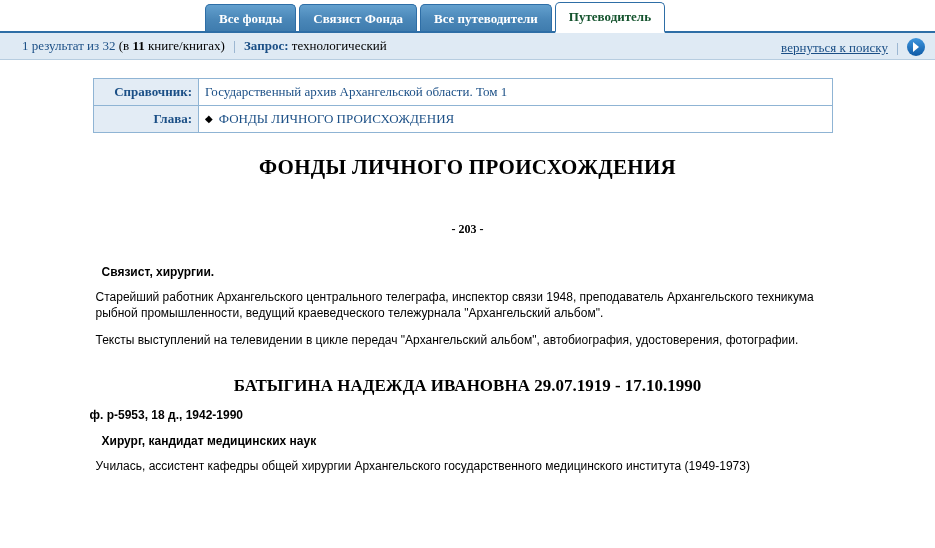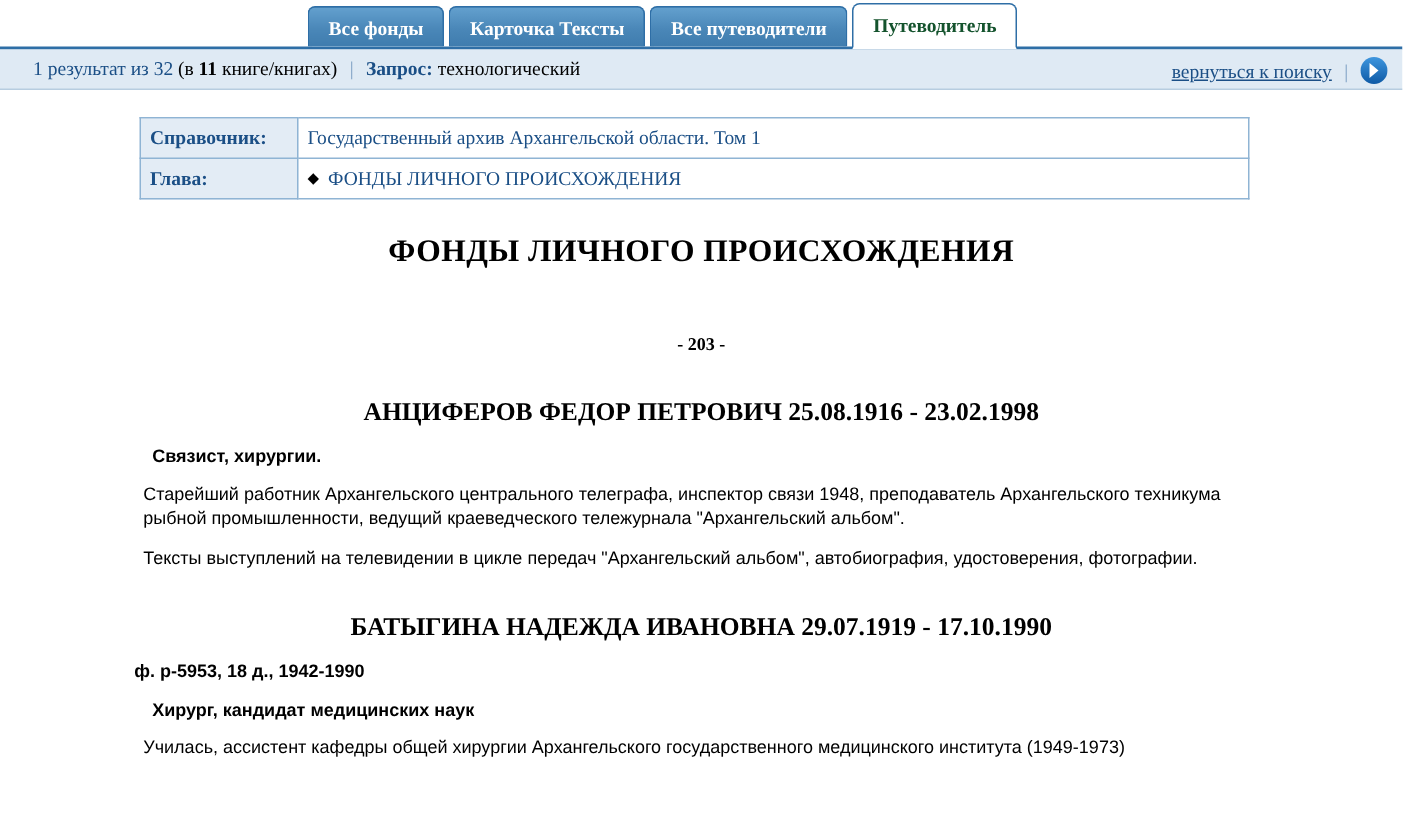--- a/index.html
+++ b/index.html
@@ -125,20 +125,21 @@
   table.info td {
     border: 1px solid #8fb4d4;
     padding: 5px 6px;
     vertical-align: top;
   }
   td.lbl {
     width: 92px;
     background: #e3ecf5;
     color: #1b4f86;
     font-weight: bold;
+    text-align: right;
     white-space: nowrap;
   }
   td.val {
     background: #ffffff;
     color: #1b4f86;
   }
   td.val .diamond {
     color: #000000;
     font-size: 10px;
     margin-right: 6px;
@@ -194,21 +195,21 @@
     text-align: left;
   }
   .entry + .entry { }
 </style>
 </head>
 <body>
 
 <div class="tabbar">
   <div class="tabs">
     <div class="tab">Все фонды</div>
-    <div class="tab">Карточка Тексты</div>
+    <div class="tab">Связист Фонда</div>
     <div class="tab">Все путеводители</div>
     <div class="tab active">Путеводитель</div>
   </div>
 </div>
 
 <div class="resultbar">
   <div class="left">
     <span>1 результат из 32</span>
     <span class="blk">(в</span>
     <b class="blk">11</b>
@@ -239,21 +240,20 @@
     </tr>
   </tbody>
     </table>
 </div>
 
 <div class="doc">
   <div class="chapter-title">ФОНДЫ ЛИЧНОГО ПРОИСХОЖДЕНИЯ</div>
   <div class="pagenum">- 203 -</div>
 
   <div class="entry">
-    <div class="entry-name">АНЦИФЕРОВ ФЕДОР ПЕТРОВИЧ 25.08.1916 - 23.02.1998</div>
     <div class="entry-role">Связист, хирургии.</div>
     <div class="entry-para">Старейший работник Архангельского центрального телеграфа, инспектор связи 1948, преподаватель Архангельского техникума рыбной промышленности, ведущий краеведческого тележурнала "Архангельский альбом".</div>
     <div class="entry-para">Тексты выступлений на телевидении в цикле передач "Архангельский альбом", автобиография, удостоверения, фотографии.</div>
   </div>
 
   <div class="entry">
     <div class="entry-name">БАТЫГИНА НАДЕЖДА ИВАНОВНА 29.07.1919 - 17.10.1990</div>
     <div class="entry-fond">ф. р-5953, 18 д., 1942-1990</div>
     <div class="entry-role">Хирург, кандидат медицинских наук</div>
     <div class="entry-para">Училась, ассистент кафедры общей хирургии Архангельского государственного медицинского института (1949-1973)</div>

